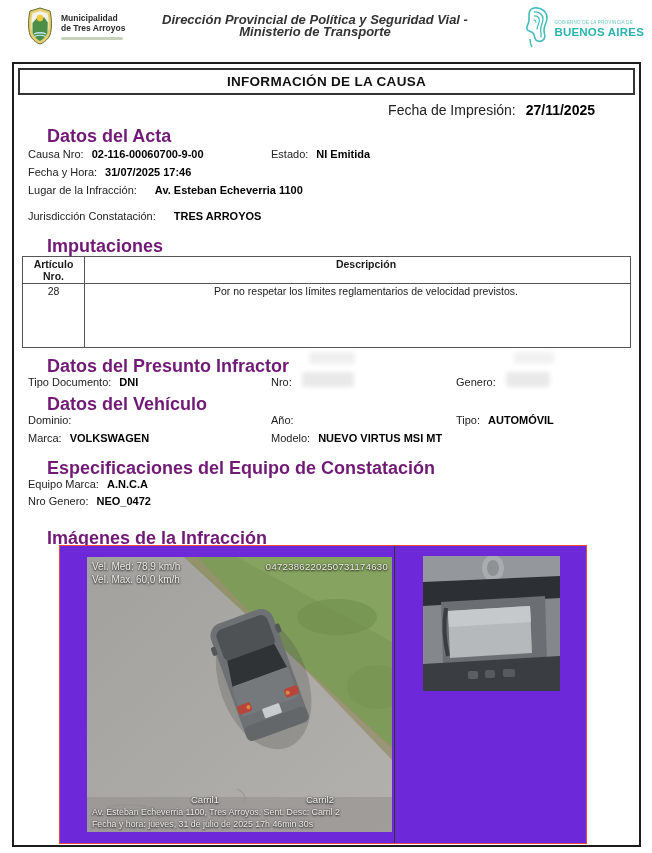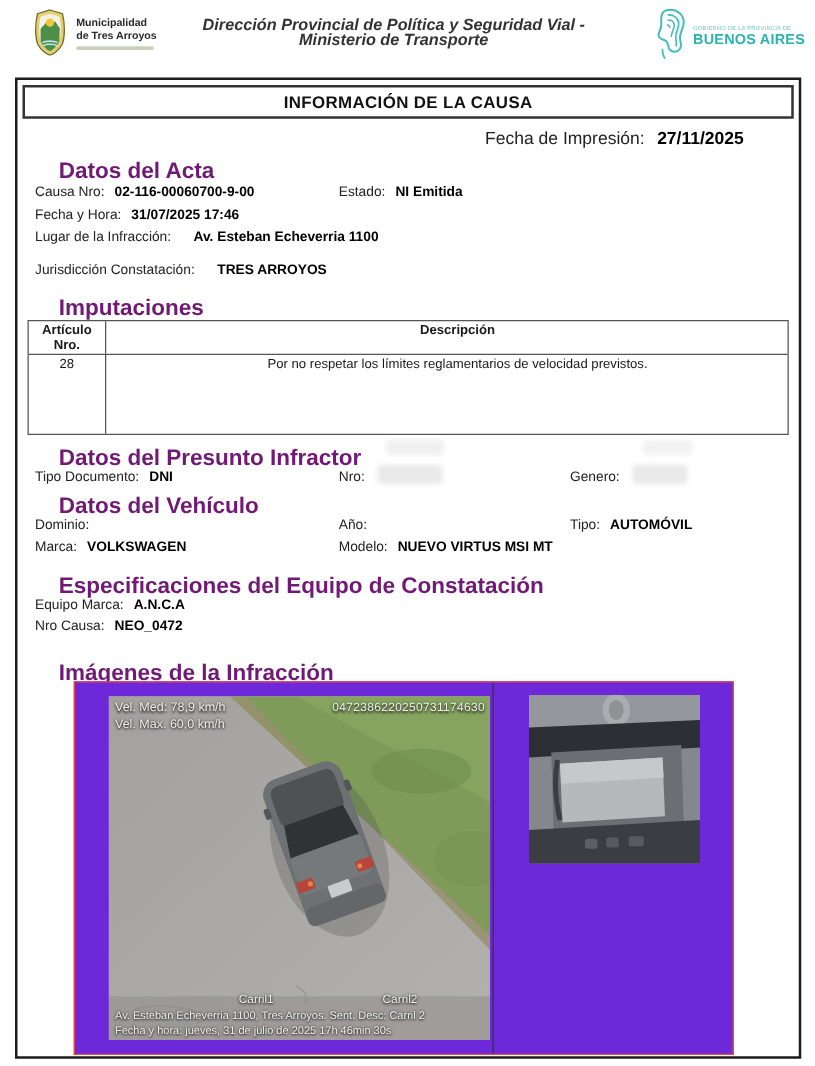--- a/index.html
+++ b/index.html
@@ -186,21 +186,21 @@
   <div class="frow" style="top:368px">
     <span class="c1"><span>Marca:</span><b>VOLKSWAGEN</b></span>
     <span class="c2"><span>Modelo:</span><b>NUEVO VIRTUS MSI MT</b></span>
   </div>
 
   <div class="sec-heading" style="top:394px">Especificaciones del Equipo de Constatación</div>
   <div class="frow" style="top:414px">
     <span class="c1"><span>Equipo Marca:</span><b>A.N.C.A</b></span>
   </div>
   <div class="frow" style="top:431px">
-    <span class="c1"><span>Nro Causa:</span><b>NEO_0472</b></span>
+    <span class="c1"><span>Nro Genero:</span><b>NEO_0472</b></span>
   </div>
 
   <div class="sec-heading" style="top:464px">Imágenes de la Infracción</div>
 
   <div class="img-frame">
     <div class="img-cell-left">
       <div class="photo">
         <svg width="305" height="275" viewBox="0 0 305 275">
           <defs>
             <linearGradient id="roadg" x1="0" y1="0" x2="1" y2="1">

